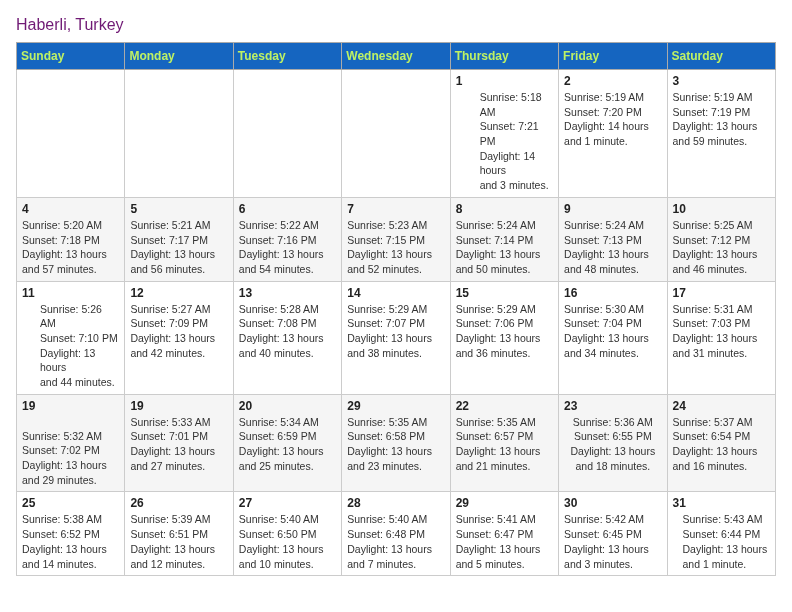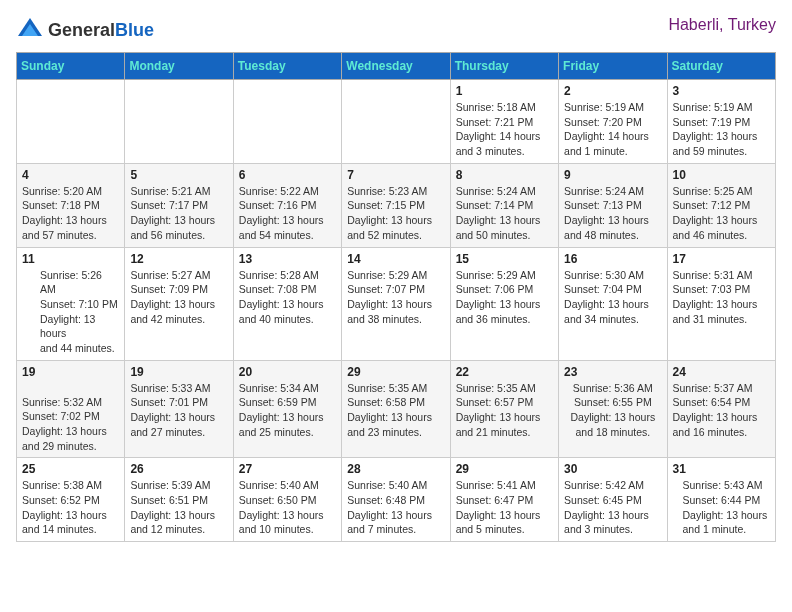--- a/index.html
+++ b/index.html
@@ -48,21 +48,21 @@
       font-size: 16px;
       color: #701a75;
     }
     .calendar {
       width: 100%;
       border-collapse: collapse;
       font-size: 11px;
     }
     .calendar th {
       background-color: #1565c0;
-      color: #5eead4;
+      color: #bef264;
       padding: 6px 4px;
       text-align: left;
       font-size: 12px;
       font-weight: bold;
       border: 1px solid #aaa;
     }
     .calendar td {
       border: 1px solid #ccc;
       vertical-align: top;
       padding: 4px 5px;
@@ -88,29 +88,20 @@
       background: #fff !important;
     }
     .calendar tr:nth-child(even) td.empty-cell {
       background: #f5f5f5 !important;
     }
   </style>
 </head>
 <body>
 
 <div class="header">
-  <div class="logo">
-    <svg class="logo-icon" viewBox="0 0 28 28" xmlns="http://www.w3.org/2000/svg">
-      <polygon points="14,2 26,20 2,20" fill="#1565c0"></polygon>
-      <polygon points="14,8 22,20 6,20" fill="#42a5f5"></polygon>
-    </svg>
-    <div>
-      <span class="logo-text-general">General</span><span class="logo-text-blue">Blue</span>
-    </div>
-  </div>
   <div class="title-block">
     <div class="location-title">Haberli, Turkey</div>
   </div>
 </div>
 
 <table class="calendar">
   <thead>
     <tr>
     <th>Sunday</th>
         <th>Monday</th>
@@ -122,21 +113,21 @@
       </tr>
   </thead>
   <tbody id="calendar-body">
   <tr>
         <td class="empty-cell"></td>
         <td class="empty-cell"></td>
         <td class="empty-cell"></td>
         <td class="empty-cell"></td>
         <td>
           <div class="day-number">1</div>
-          <div class="day-info" style="white-space: pre-line;">Sunrise: 5:18 AM
+          <div class="day-info" style="white-space: pre-line; margin-left: 24px;">Sunrise: 5:18 AM
 Sunset: 7:21 PM
 Daylight: 14 hours
 and 3 minutes.</div>
         </td>
         <td>
           <div class="day-number">2</div>
           <div class="day-info" style="white-space: pre-line;">Sunrise: 5:19 AM
 Sunset: 7:20 PM
 Daylight: 14 hours
 and 1 minute.</div>

